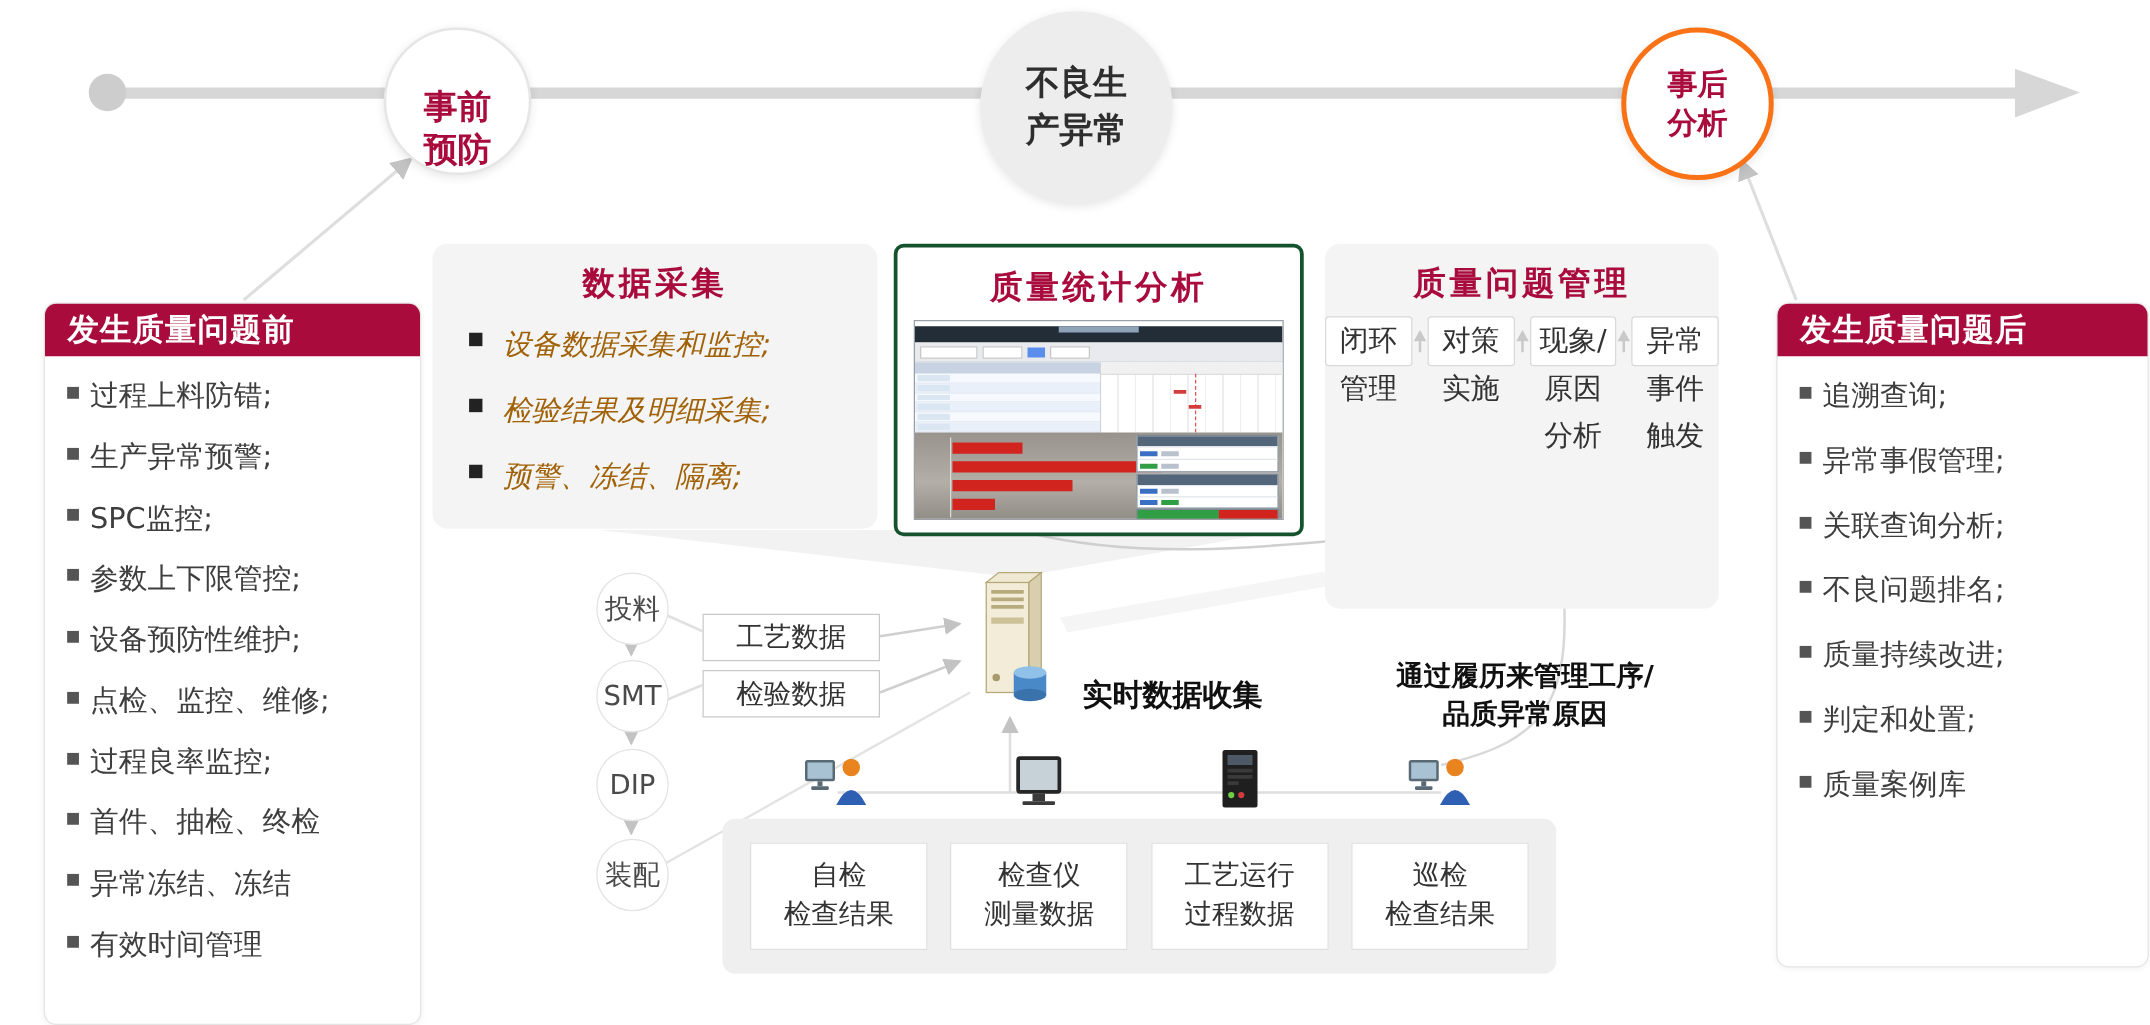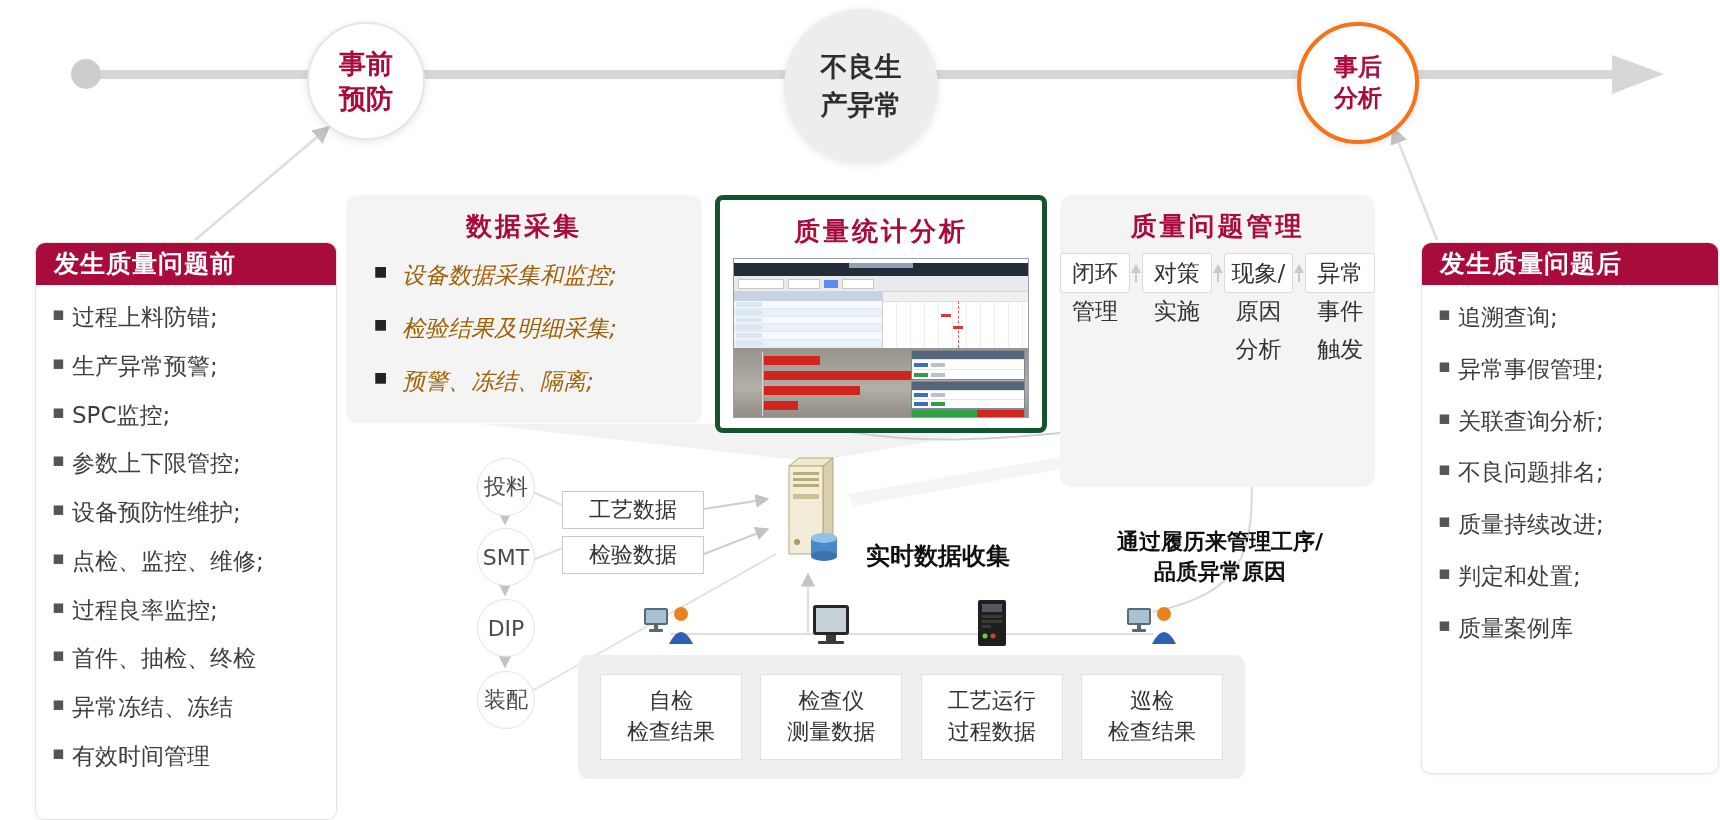--- a/index.html
+++ b/index.html
@@ -3,21 +3,21 @@
 <meta charset="utf-8">
 <style>
   html,body{margin:0;padding:0;background:#fff;}
   .canvas{position:relative;width:1720px;height:820px;background:#fff;overflow:hidden;
           font-family:"DejaVu Sans","Liberation Sans",sans-serif;}
   .overlay{position:absolute;left:0;top:0;z-index:1;pointer-events:none;}
 
   
   .tl-circle{position:absolute;border-radius:50%;display:flex;flex-direction:column;align-items:center;
              justify-content:center;font-weight:bold;z-index:3;box-shadow:0 2px 8px rgba(0,0,0,.10);text-align:center;}
-  #c1{left:307px;top:22px;width:114px;height:114px;background:#fff;border:2px solid #e6e6e6;color:#a80b3c;font-size:27px;line-height:1.3;}
+  #c1{left:307px;top:22px;width:114px;height:114px;background:#fff;border:2px solid #e6e6e6;color:#a80b3c;font-size:27px;line-height:1.3;justify-content:flex-end;}
   #c2{left:784px;top:9px;width:154px;height:154px;background:#ededed;color:#2e2e2e;font-size:27px;line-height:1.4;}
   #c3{left:1297px;top:22px;width:114px;height:114px;background:#fff;border:4px solid #f97316;color:#a80b3c;font-size:24px;line-height:1.3;}
 
   
   .side{position:absolute;background:#fff;border:1px solid #e4e4e4;border-radius:10px;z-index:2;
         box-shadow:0 1px 5px rgba(0,0,0,.05);}
   #left-panel{left:35px;top:242px;width:300px;height:576px;}
   #right-panel{left:1421px;top:242px;width:296px;height:530px;}
   .side-header{height:42px;background:#a80b3c;color:#fff;font-size:25px;font-weight:bold;line-height:42px;
                padding-left:18px;border-radius:9px 9px 0 0;letter-spacing:1px;}
@@ -27,21 +27,21 @@
   #right-panel li{margin-bottom:23px;}
 
   
   .gray-panel{position:absolute;background:#f4f4f4;border-radius:12px;z-index:2;}
   .panel-title{text-align:center;font-size:26px;font-weight:bold;color:#a80b3c;padding-top:14px;letter-spacing:3px;}
   #dc{left:346px;top:195px;width:356px;height:228px;}
   #dc ul{list-style:none;margin:16px 0 0;padding:0 0 0 28px;}
   #dc li{position:relative;padding-left:28px;font-size:23px;color:#a16207;margin-bottom:22px;font-style:italic;}
   #dc li::before{content:"■";position:absolute;left:0;top:3px;font-size:14px;color:#222;}
 
-  #qa{left:715px;top:195px;width:322px;height:228px;background:#fff;border:5px solid #14532d;border-radius:8px;z-index:2;position:absolute;}
+  #qa{left:715px;top:195px;width:322px;height:228px;background:#fff;border:3px solid #14532d;border-radius:8px;z-index:2;position:absolute;}
 
   #pm{left:1060px;top:195px;width:315px;height:292px;}
   .steps{display:flex;flex-direction:row;align-items:center;margin-top:9px;}
   .step{width:250px;height:38px;background:#fff;border:1px solid #d9d9d9;border-radius:3px;font-size:23px;
         color:#333;text-align:center;line-height:38px;}
   .uarr{height:18px;display:flex;align-items:center;justify-content:center;}
 
   
   .ss{margin:9px auto 0;width:294px;height:158px;border:1px solid #9aa0a6;background:#fff;position:relative;overflow:hidden;}
   .ss-titlebar{height:13px;background:#222d38;}

